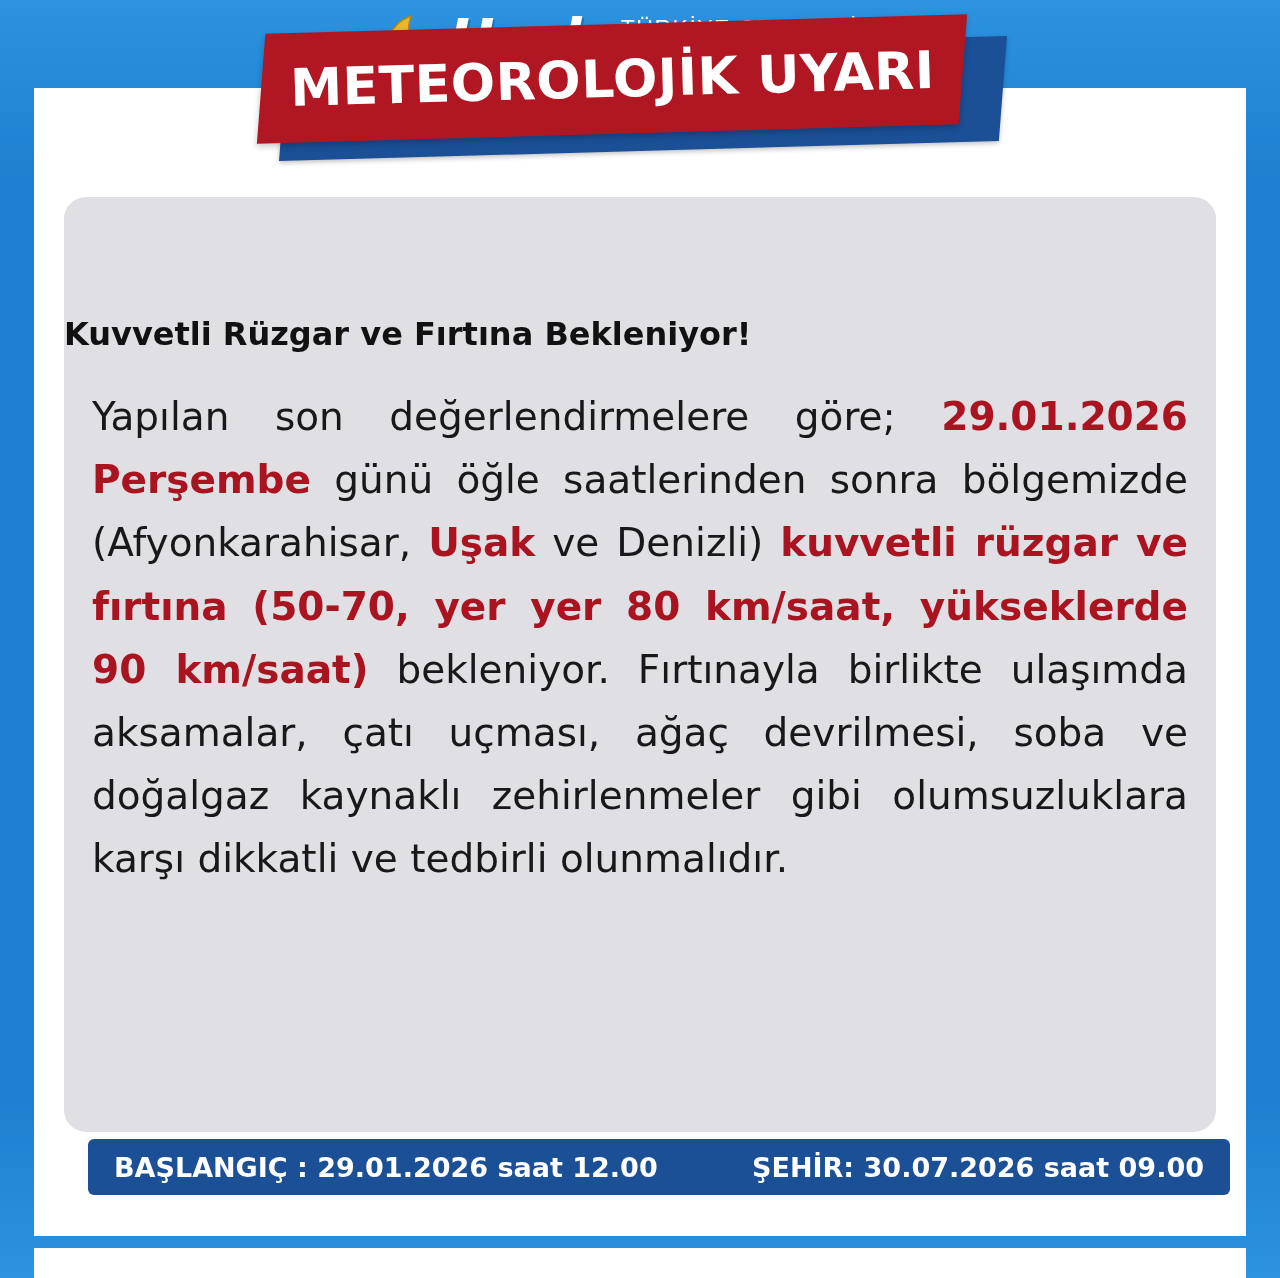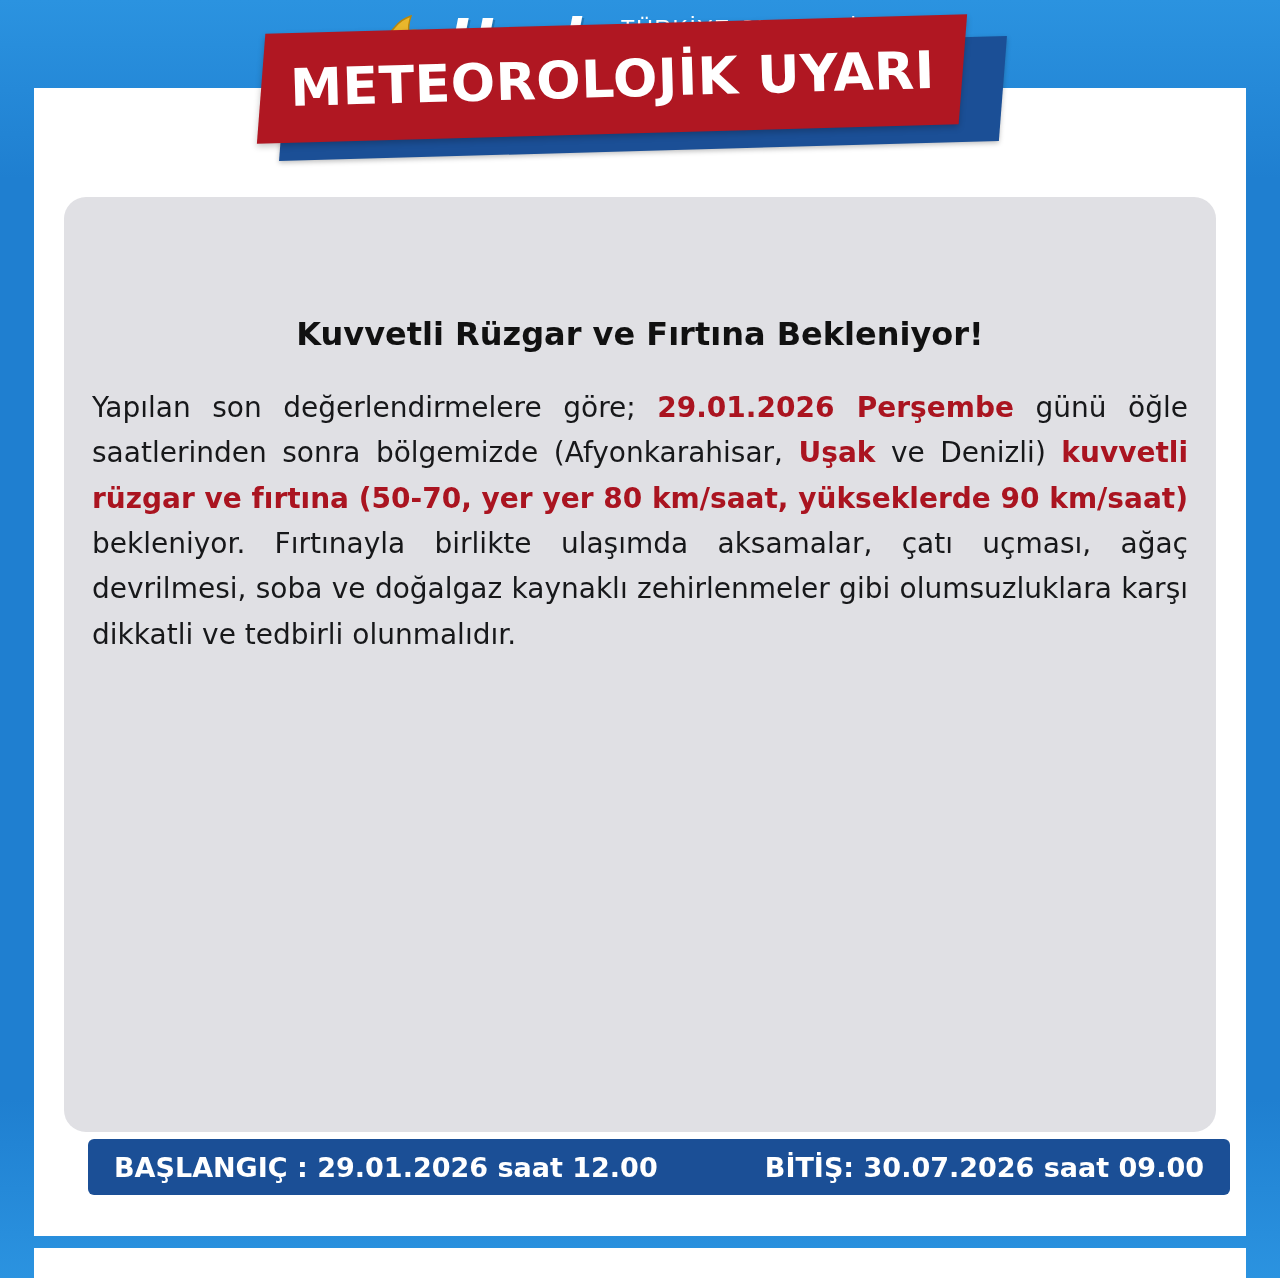--- a/index.html
+++ b/index.html
@@ -151,31 +151,30 @@
     left: 64px;
     top: 197px;
     width: 1152px;
     height: 935px;
     background: #e0e0e4;
     border-radius: 22px;
   }
 
   .card-heading {
     margin: 118px 0 0 0;
-    text-align: center;
     font-family: "DejaVu Sans", sans-serif;
     font-size: 32px;
     font-weight: bold;
     color: #111111;
   }
 
   .body-text {
     margin: 32px 28px 0 28px;
     font-family: "DejaVu Sans", sans-serif;
-    font-size: 28px;
+    font-size: 39px;
     line-height: 1.62;
     color: #17181a;
     text-align: justify;
     text-justify: inter-word;
   }
   .body-text .hl {
     color: #aa1420;
     font-weight: bold;
   }
 
@@ -254,18 +253,18 @@
     <h2 class="card-heading">Kuvvetli Rüzgar ve Fırtına Bekleniyor!</h2>
     <p class="body-text"><span>Yapılan son değerlendirmelere göre; </span><span class="hl">29.01.2026 Perşembe</span><span> günü öğle saatlerinden sonra bölgemizde (Afyonkarahisar, </span><span class="hl">Uşak</span><span> ve Denizli) </span><span class="hl">kuvvetli rüzgar ve fırtına (50-70, yer yer 80 km/saat, yükseklerde 90 km/saat)</span><span> bekleniyor. Fırtınayla birlikte ulaşımda aksamalar, çatı uçması, ağaç devrilmesi, soba ve doğalgaz kaynaklı zehirlenmeler gibi olumsuzluklara karşı dikkatli ve tedbirli olunmalıdır.</span></p>
   </div>
 
   <div class="footbar">
     <span>
       <span>BAŞLANGIÇ : </span>
       <span>29.01.2026 saat 12.00</span>
     </span>
     <span>
-      <span>BİTİŞ: </span>
+      <span>ŞEHİR: </span>
       <span>30.07.2026 saat 09.00</span>
     </span>
   </div>
 
 </div>
 
 </body></html>

